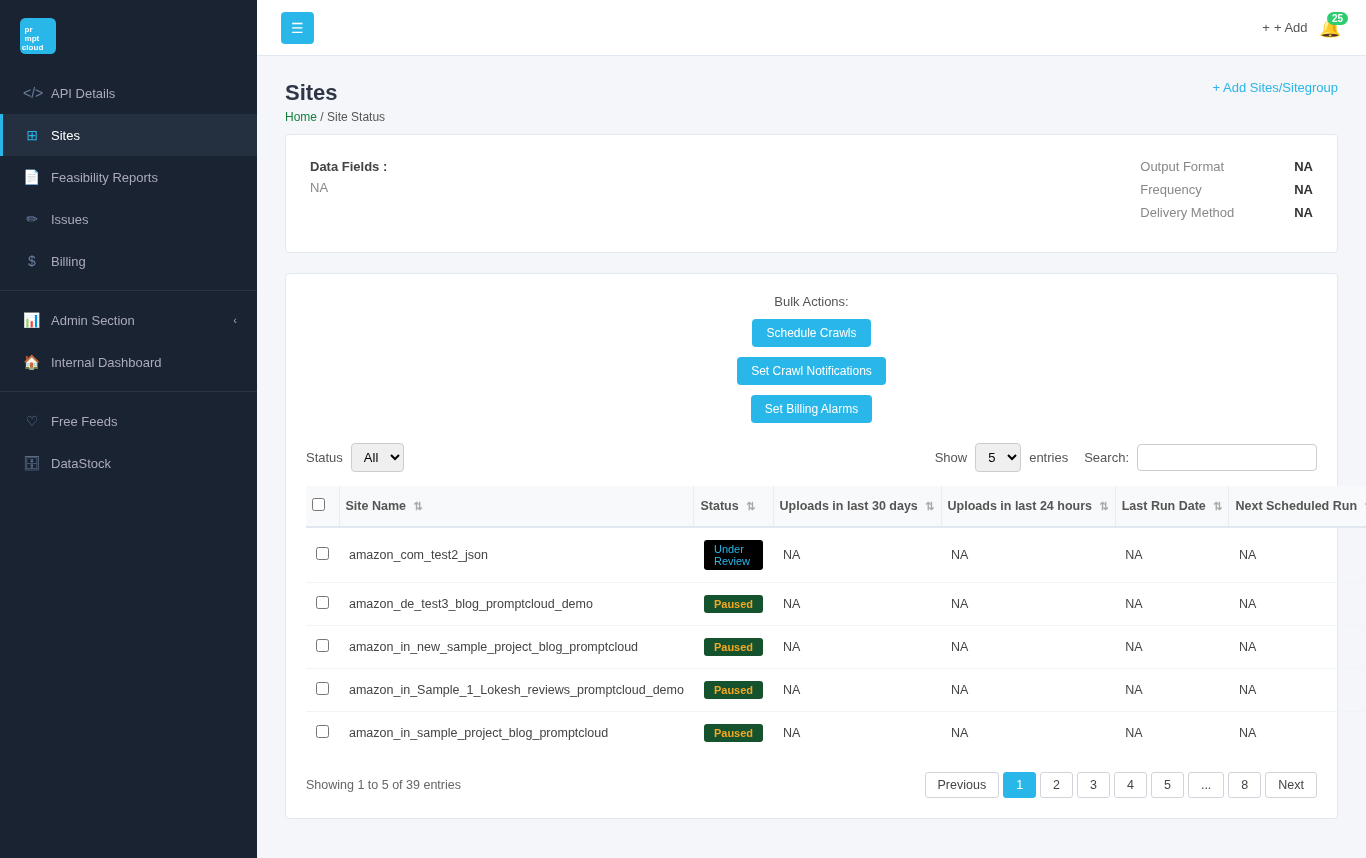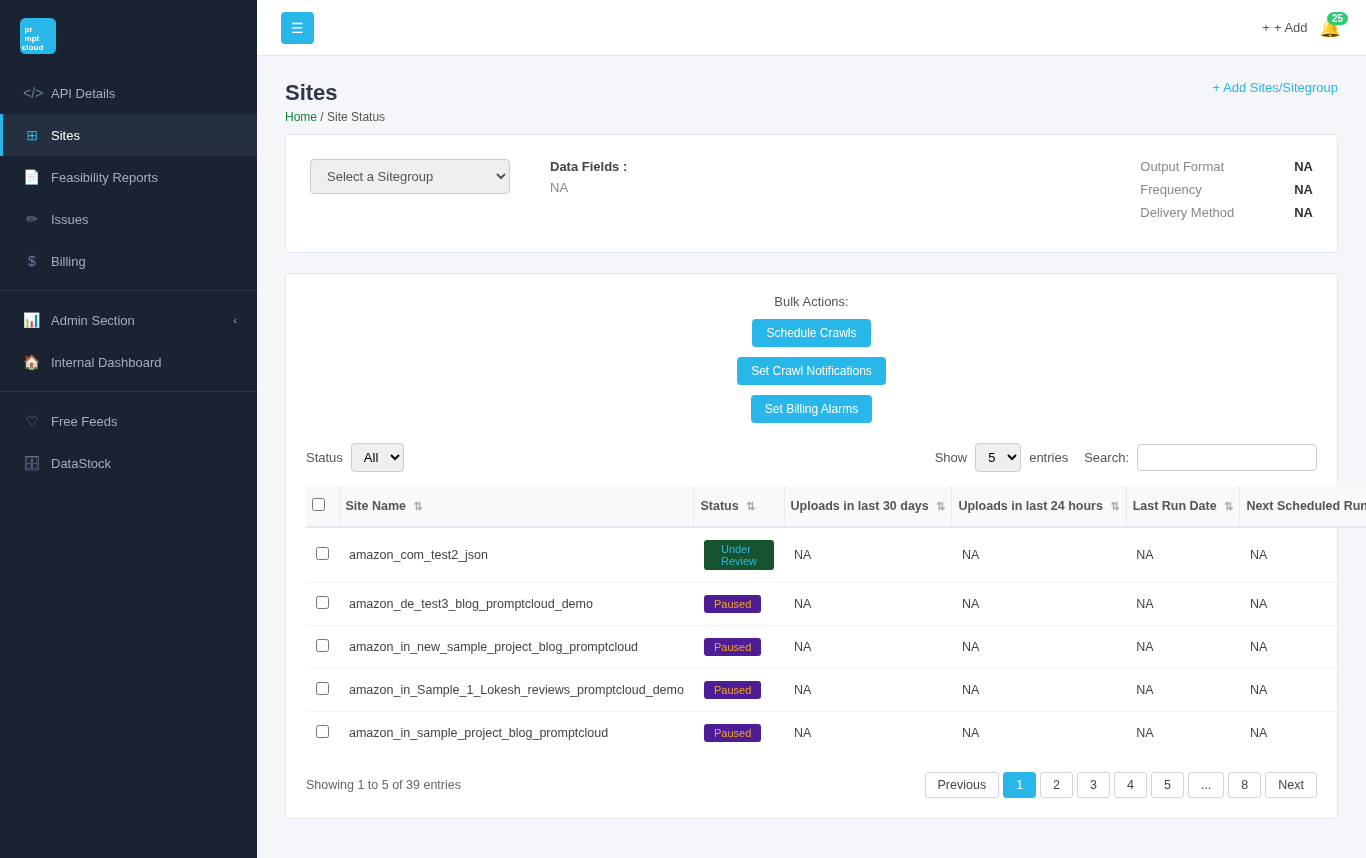--- a/index.html
+++ b/index.html
@@ -288,35 +288,35 @@
     .data-table td {
       padding: 12px 10px;
       border-bottom: 1px solid #f0f4f8;
       color: #444;
       vertical-align: middle;
     }
     .data-table tr:last-child td { border-bottom: none; }
     .sort-icon { color: #aaa; margin-left: 4px; font-size: 11px; }
     .check-col { width: 32px; }
     .status-badge-review {
-      background: #14532d;
+      background: #000000;
       color: #29b6e8;
-      padding: 3px 17px;
+      padding: 3px 10px;
       border-radius: 3px;
       font-size: 11px;
       font-weight: 500;
       display: inline-block;
     }
     .status-badge-paused {
-      background: #4c1d95;
+      background: #14532d;
       color: #f5a623;
       padding: 3px 10px;
       border-radius: 3px;
       font-size: 11px;
-      font-weight: 400;
+      font-weight: 700;
       display: inline-block;
     }
 
     
     .pagination-bar {
       display: flex;
       align-items: center;
       justify-content: space-between;
       margin-top: 18px;
       font-size: 12.5px;
@@ -435,25 +435,20 @@
         <div class="breadcrumb">
           <a href="#">Home</a>
           <span>/</span>
           <span>Site Status</span>
         </div>
       </div>
       <button class="add-sites-btn">+ Add Sites/Sitegroup</button>
     </div>
 
     <div class="filter-card">
-      <div class="sitegroup-select">
-        <select>
-          <option>Select a Sitegroup</option>
-        </select>
-      </div>
       <div class="data-fields">
         <div class="data-fields-label">Data Fields :</div>
         <div class="data-fields-value">NA</div>
       </div>
       <div class="output-info">
         <div class="output-row">
           <span class="output-key">Output Format</span>
           <span class="output-val">NA</span>
         </div>
         <div class="output-row">

